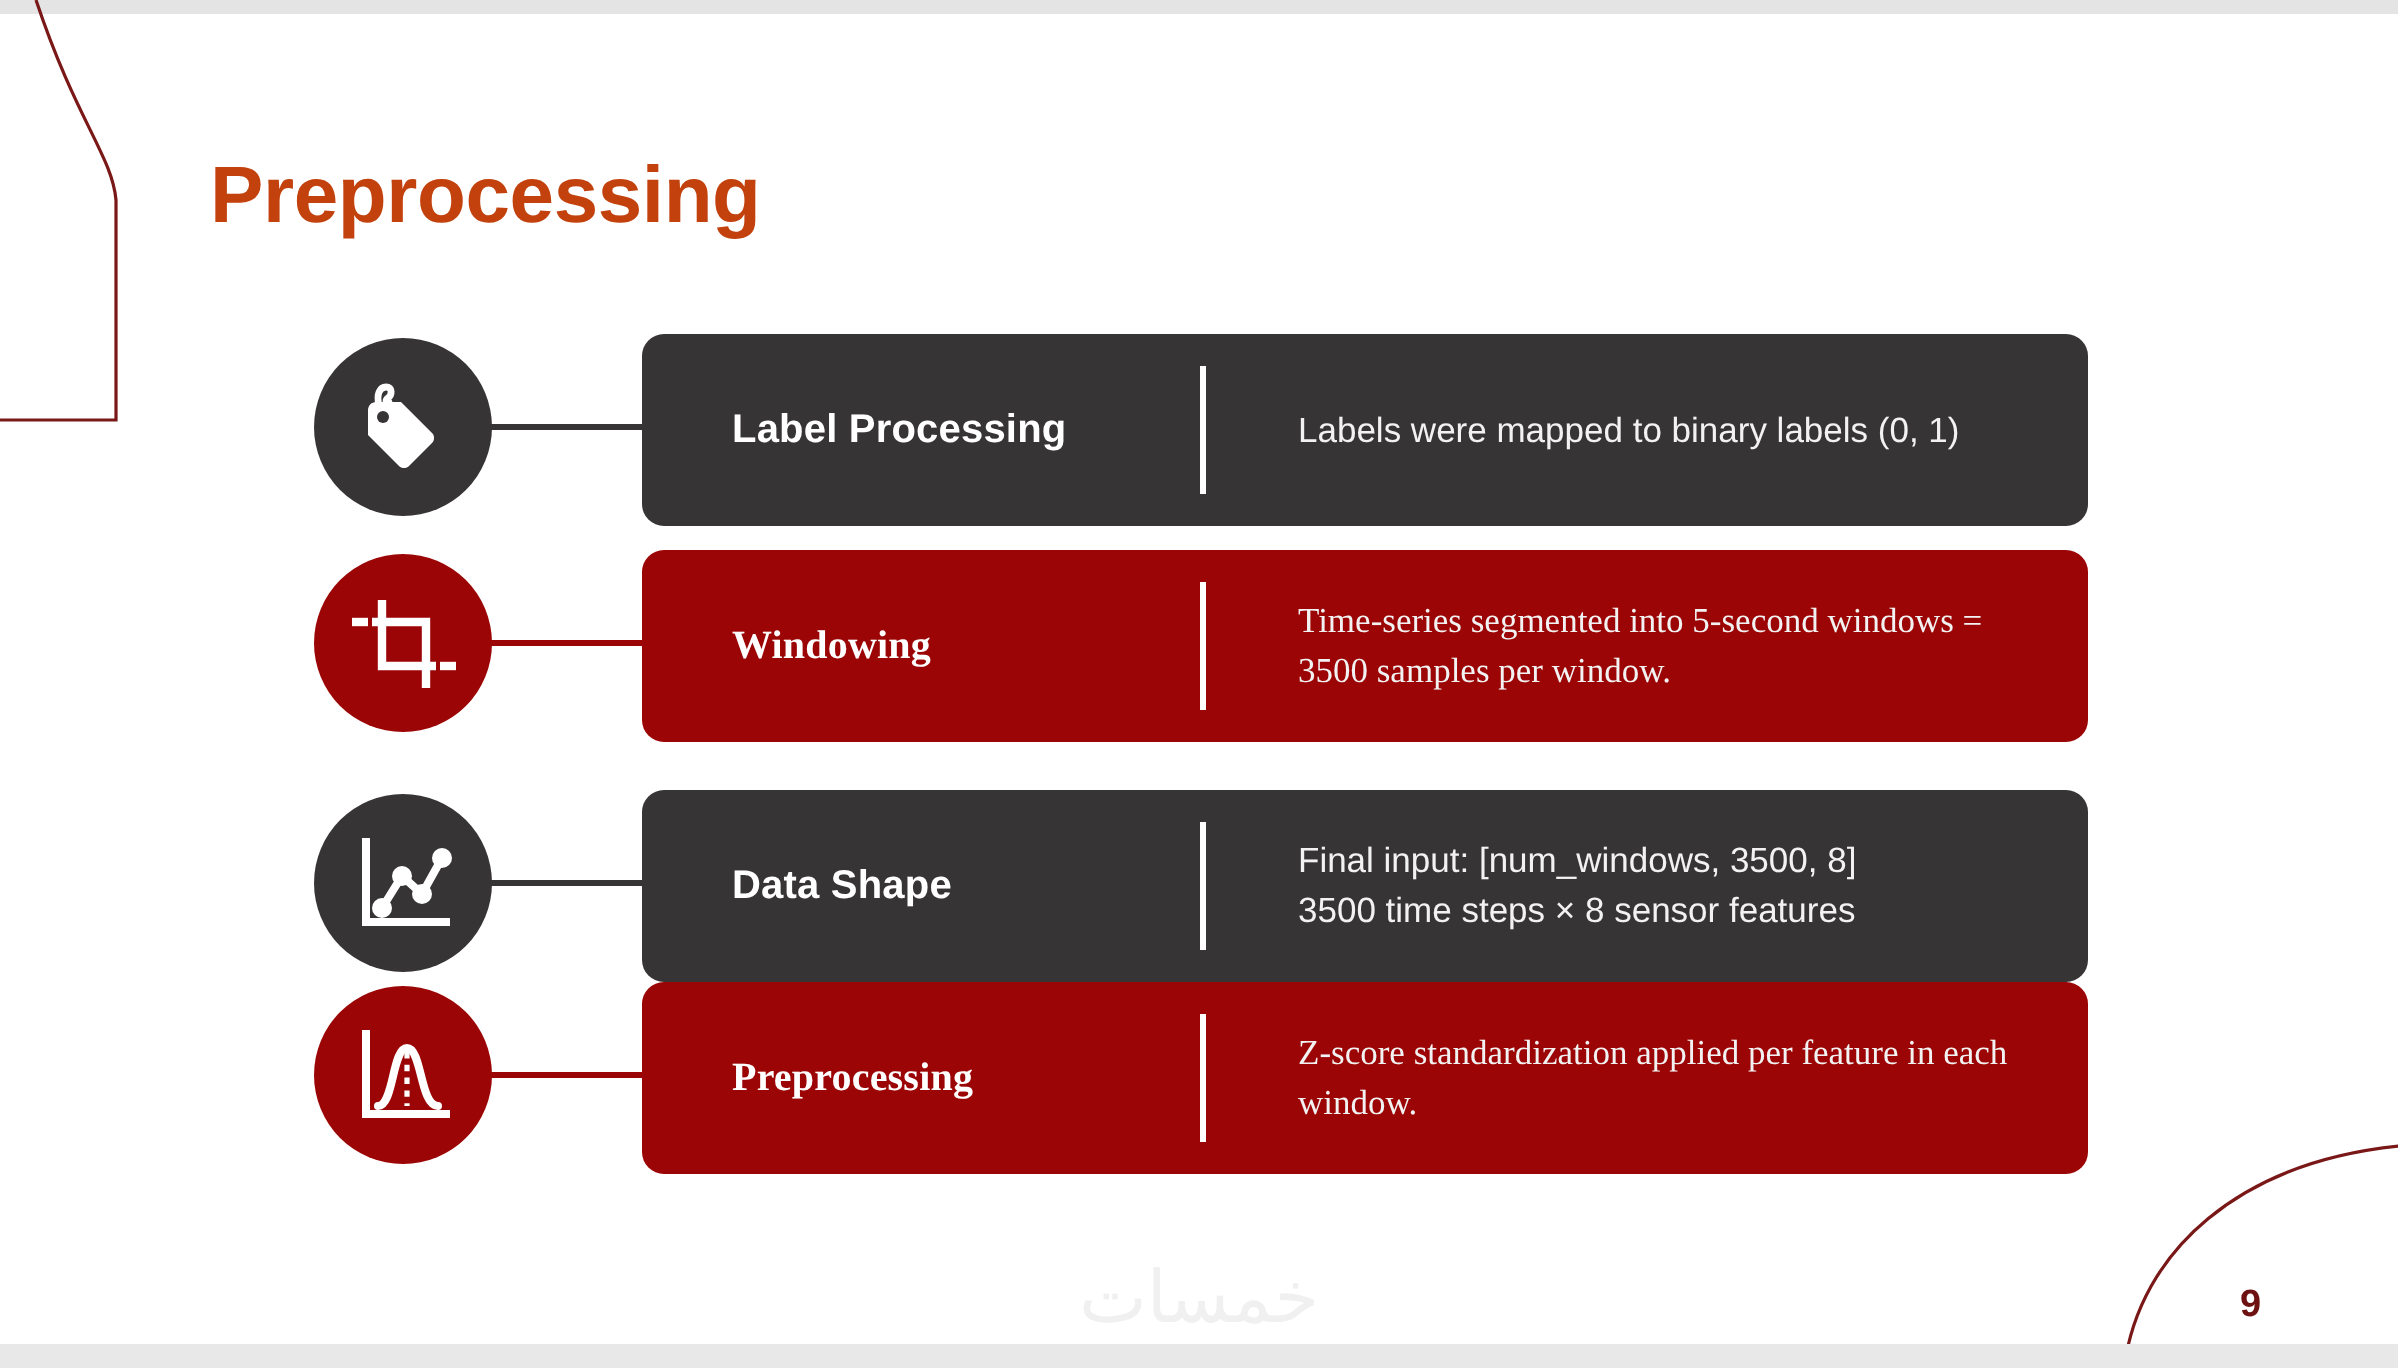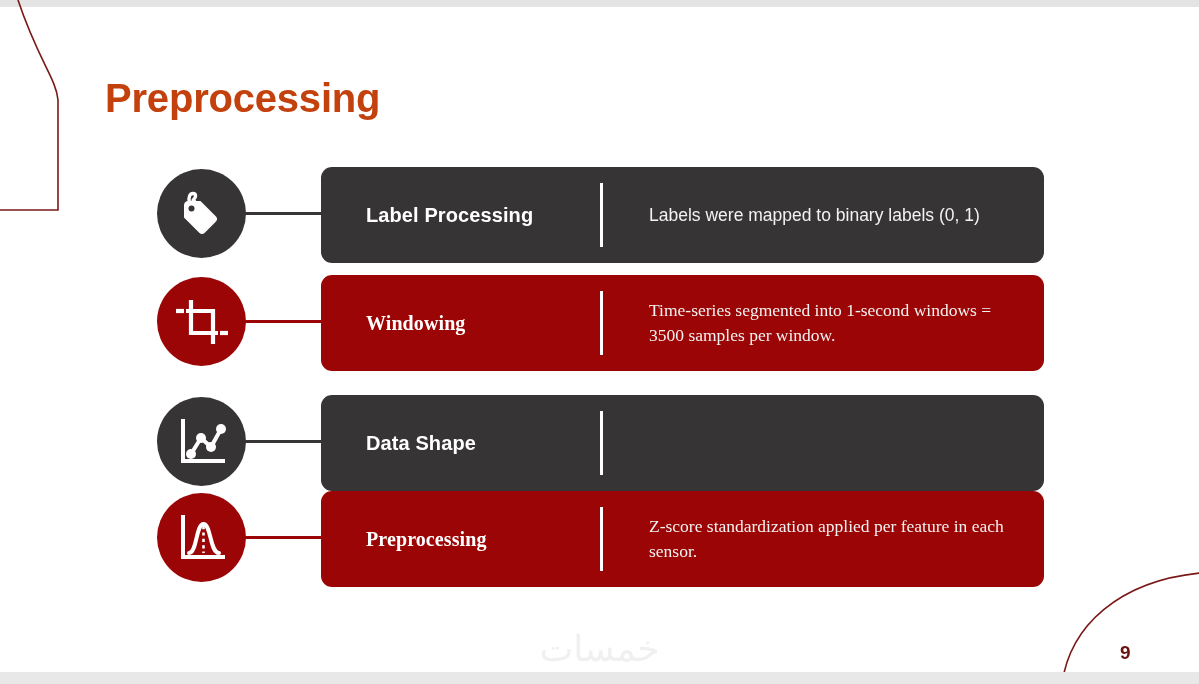--- a/index.html
+++ b/index.html
@@ -197,55 +197,56 @@
       <svg width="56" height="56" viewBox="0 0 56 56">
         <path d="M17 6 L17 39 L44 39" fill="none" stroke="#ffffff" stroke-width="4.2"></path>
         <path d="M39 50 L39 17 L12 17" fill="none" stroke="#ffffff" stroke-width="4.2"></path>
         <line x1="2" y1="17" x2="10" y2="17" stroke="#ffffff" stroke-width="4.2"></line>
         <line x1="46" y1="39" x2="54" y2="39" stroke="#ffffff" stroke-width="4.2"></line>
       </svg>
     </div>
     <div class="card">
       <div class="card-title">Windowing</div>
       <div class="card-divider"></div>
-      <div class="card-desc">Time-series segmented into 1-second windows = 3500 samples per window.</div>
+      <div class="card-desc">Time-series segmented into 5-second windows = 3500 samples per window.</div>
     </div>
   </div>
 
   <div class="row row-2 theme-dark">
     <div class="connector"></div>
     <div class="icon-circle">
       <svg width="56" height="56" viewBox="0 0 56 56">
         <path d="M9 5 L9 47 L51 47" fill="none" stroke="#ffffff" stroke-width="4"></path>
         <polyline points="17,40 27,24 37,33 47,15" fill="none" stroke="#ffffff" stroke-width="4"></polyline>
         <circle cx="17" cy="40" r="5" fill="#ffffff"></circle>
         <circle cx="27" cy="24" r="5" fill="#ffffff"></circle>
         <circle cx="37" cy="33" r="5" fill="#ffffff"></circle>
         <circle cx="47" cy="15" r="5" fill="#ffffff"></circle>
       </svg>
     </div>
     <div class="card">
       <div class="card-title">Data Shape</div>
       <div class="card-divider"></div>
+      <div class="card-desc">Final input: [num_windows, 3500, 8]<br>3500 time steps × 8 sensor features</div>
     </div>
   </div>
 
   <div class="row row-3 theme-red">
     <div class="connector"></div>
     <div class="icon-circle">
       <svg width="56" height="56" viewBox="0 0 56 56">
         <path d="M9 5 L9 47 L51 47" fill="none" stroke="#ffffff" stroke-width="4"></path>
         <path d="M15 43 C23 43 22 14 29.5 14 C37 14 36 43 45 43" fill="none" stroke="#ffffff" stroke-width="4" stroke-linecap="round"></path>
         <line x1="29.5" y1="16" x2="29.5" y2="43" stroke="#ffffff" stroke-width="2.6" stroke-dasharray="3.2 3.2"></line>
       </svg>
     </div>
     <div class="card">
       <div class="card-title">Preprocessing</div>
       <div class="card-divider"></div>
-      <div class="card-desc">Z-score standardization applied per feature in each sensor.</div>
+      <div class="card-desc">Z-score standardization applied per feature in each window.</div>
     </div>
   </div>
 
   <div class="watermark">خمسات</div>
 
   <div class="page-number">9</div>
 
   <div class="chrome-bar chrome-bottom"></div>
 </div>
 

